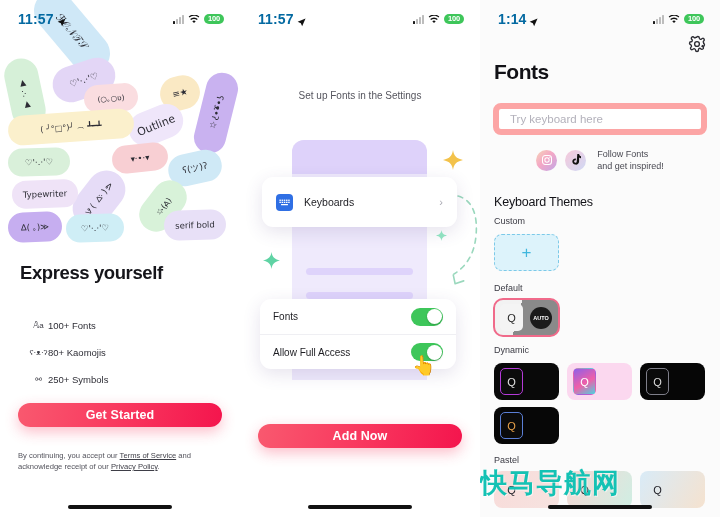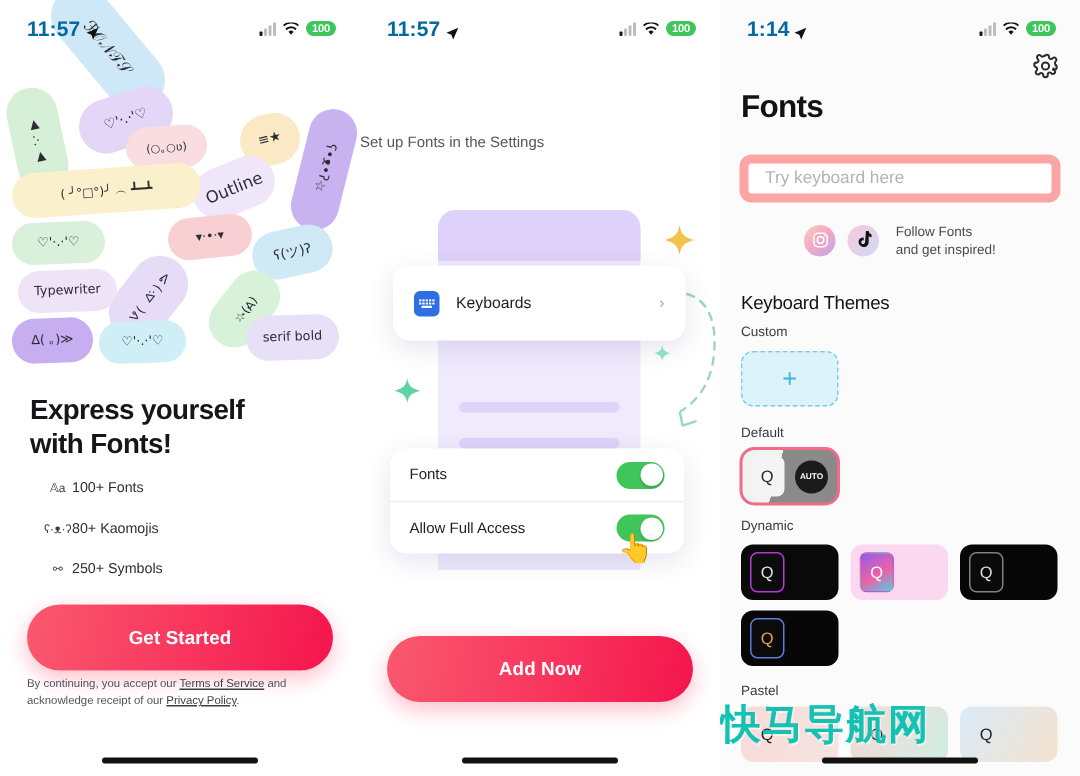--- a/index.html
+++ b/index.html
@@ -56,41 +56,41 @@
     position: absolute; left: 20px; top: 262px; right: 16px;
     font-size: 18.5px; font-weight: 700; line-height: 1.24; color: #15151a;
     letter-spacing: -0.4px;
   }
   .features { position: absolute; left: 30px; top: 318px; }
   .feat { display: flex; align-items: center; gap: 1px; margin-bottom: 13px; }
   .feat-ico { width: 17px; height: 14px; display:flex; align-items:center; justify-content:center; color:#3b3b44; }
   .feat-txt { font-size: 9.5px; color: #2e2e36; }
 
   .cta {
-    position: absolute; left: 18px; right: 18px; height: 44px; border-radius: 24px;
+    position: absolute; left: 18px; right: 18px; height: 24px; border-radius: 24px;
     background: linear-gradient(100deg,#f9596f 0%, #f9395f 48%, #f4154d 100%);
     color: #fff; font-size: 12.5px; font-weight: 700;
     display: flex; align-items: center; justify-content: center;
     box-shadow: 0 5px 14px rgba(244,40,80,.30);
     letter-spacing: .1px;
   }
   .cta.get { top: 403px; }
   .legal {
     position: absolute; left: 18px; right: 14px; top: 450px;
     font-size: 7.6px; line-height: 1.45; color: #53535c; text-align: left;
   }
   .legal u { text-decoration: underline; color: #3e3e47; }
 
   
   .mid-title {
     position: absolute; top: 62px; left: 0; right: 0; text-align: center;
     font-size: 19px; font-weight: 700; color: #131318; letter-spacing: -0.4px;
   }
   .mid-sub {
-    position: absolute; top: 90px; left: 0; right: 0; text-align: left;
+    position: absolute; top: 90px; left: 0; right: 0; text-align: center;
     font-size: 10px; color: #55555e;
   }
 
   .illus { position: absolute; top: 132px; left: 0; right: 0; height: 250px; }
   .phone-card {
     position: absolute; left: 52px; top: 8px; width: 135px; height: 240px;
     background: #efeafc; border-radius: 12px 12px 0 0;
   }
   .phone-card::before {
     content:''; position:absolute; left:0; top:0; right:0; height:34px;
@@ -268,21 +268,20 @@
         <div class="chip" style="left: 66px; top: 214px; width: 58px; height: 28px; background: rgb(207, 238, 246); font-size: 8.5px; transform: rotate(-2deg);">
           <span>♡'·.·'♡</span>
         </div>
         <div class="chip" style="left: 164px; top: 210px; width: 62px; height: 30px; background: rgb(232, 224, 247); font-size: 8.5px; transform: rotate(-2deg);">
           <span>serif bold</span>
         </div>
       </div>
 
     <div class="lead">
       <div>Express yourself</div>
-      <div>with Fonts!</div>
     </div>
 
     <div class="features" id="features-left">
         <div class="feat">
           <span class="feat-ico" style="font-size: 8px;">𝔸a</span>
           <span class="feat-txt">100+ Fonts</span>
         </div>
         <div class="feat">
           <span class="feat-ico" style="font-size: 8px;">ʕ·ᴥ·ʔ</span>
           <span class="feat-txt">80+ Kaomojis</span>

